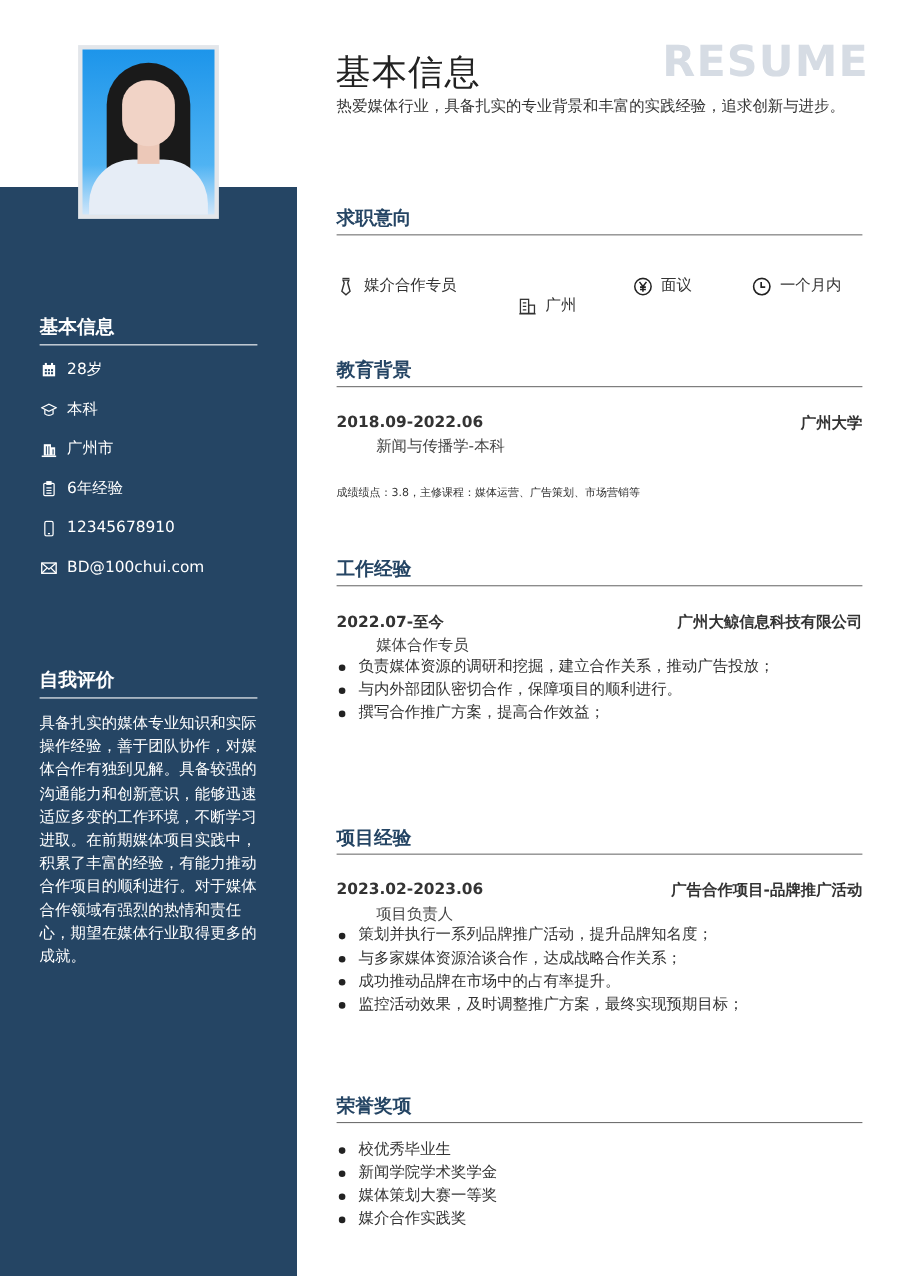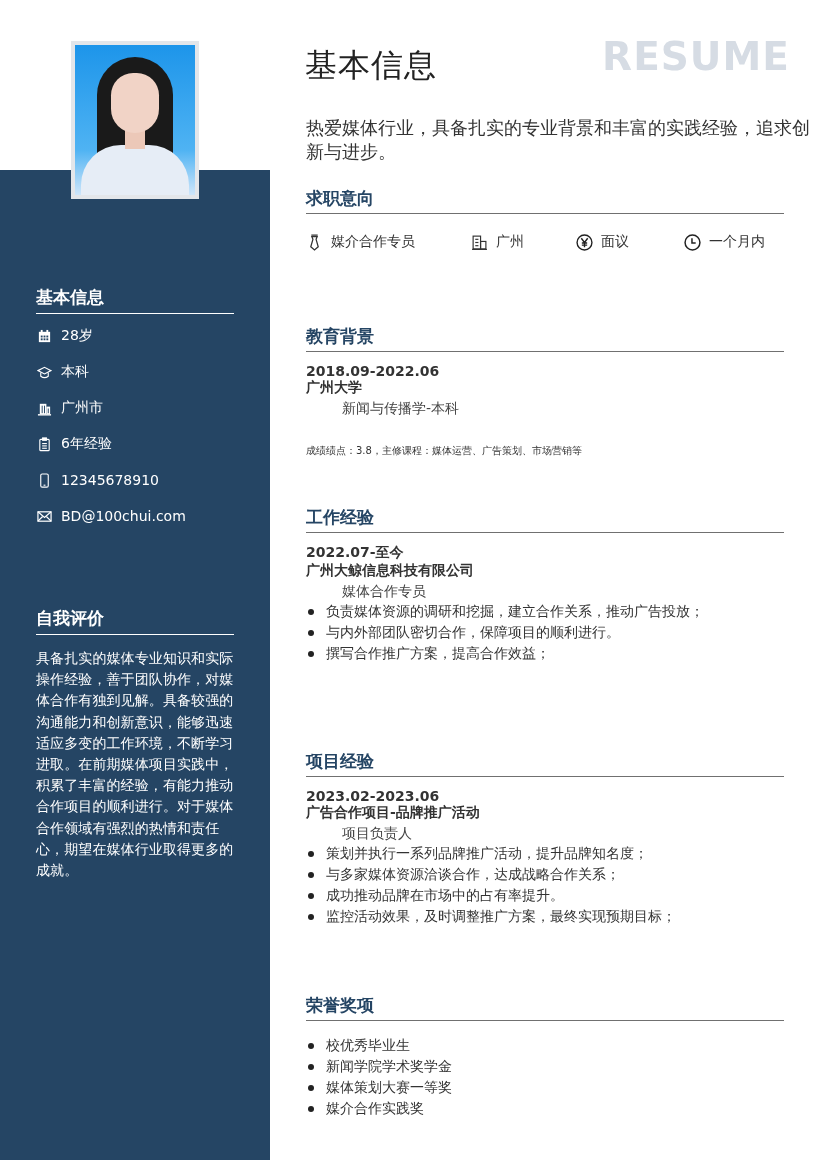--- a/index.html
+++ b/index.html
@@ -16,28 +16,28 @@
 
   .side-section { position:absolute; left:36px; width:198px; color:#fff; }
   .side-title { font-size:17px; font-weight:bold; padding-bottom:4px; border-bottom:1.5px solid #ffffff; }
   .info-item { display:flex; align-items:center; height:36px; font-size:14px; }
   .info-item .ic { width:16px; height:16px; margin-right:9px; display:flex; align-items:center; justify-content:center; }
   .info-item .ic svg { width:15px; height:15px; }
   .self-text { font-size:14px; line-height:21.2px; margin-top:13px; letter-spacing:0.1px; }
 
   .name { position:absolute; left:305px; top:44px; font-size:32px; color:#222; font-weight:normal; letter-spacing:1px; }
   .watermark { position:absolute; right:30px; top:34px; font-size:39px; font-weight:bold; color:#d6dce4; letter-spacing:1px; font-family:"DejaVu Sans","Liberation Sans",sans-serif; }
-  .tagline { position:absolute; left:306px; top:116px; font-size:18px; color:#333; }
+  .tagline { position:absolute; left:306px; top:88px; font-size:14px; color:#333; }
 
   .sec { position:absolute; left:306px; width:478px; }
   .sec-title { font-size:17px; font-weight:bold; color:#254564; padding-bottom:3px; border-bottom:1.5px solid #707070; }
   .intent-row { display:flex; margin-top:19px; font-size:14px; color:#333; }
   .intent { display:flex; align-items:center; }
   .intent svg { width:17px; height:17px; margin-right:8px; }
-  .row-head { display:flex; justify-content:space-between; font-size:14px; font-weight:bold; color:#333; margin-top:11px;flex-direction:column; }
+  .row-head { display:flex; justify-content:space-between; font-size:14px; font-weight:bold; color:#333; margin-top:24px; }
   .sub { font-size:14px; color:#444; margin-top:3px;margin-left:36px; }
   .para { font-size:10px; color:#333; margin-top:26px; }
   ul.bullets { list-style:none; }
   ul.bullets li { font-size:14px; color:#333; line-height:21px; position:relative; padding-left:20px; }
   ul.bullets li::before { content:""; position:absolute; left:2px; top:8px; width:6px; height:6px; border-radius:50%; background:#222; }
 </style>
 </head>
 <body>
 
 <div class="sidebar"></div>
@@ -141,21 +141,21 @@
 
 <div class="sec" style="top:187px;">
   <div class="sec-title">求职意向</div>
   <div class="intent-row">
     <div class="intent" style="width:165px;">
       <svg viewBox="0 0 16 16" fill="none" stroke="#333" stroke-width="1.2">
           <path d="M5 1 H11 M5.5 2.5 H10.5 L9.5 5 L11.5 12 L8 15 L4.5 12 L6.5 5 Z"></path>
         </svg>
       <span>媒介合作专员</span>
     </div>
-    <div class="intent" style="width:105px;">
+    <div class="intent" style="width:105px;margin-top:36px;">
       <svg viewBox="0 0 16 16" fill="none" stroke="#333" stroke-width="1.1">
           <rect x="2" y="2" width="7" height="12"></rect>
           <rect x="9" y="7" width="5" height="7"></rect>
           <line x1="4" y1="5" x2="7" y2="5"></line>
           <line x1="4" y1="8" x2="7" y2="8"></line>
           <line x1="4" y1="11" x2="7" y2="11"></line>
           <line x1="1" y1="14.5" x2="15" y2="14.5"></line>
         </svg>
       <span>广州</span>
     </div>

